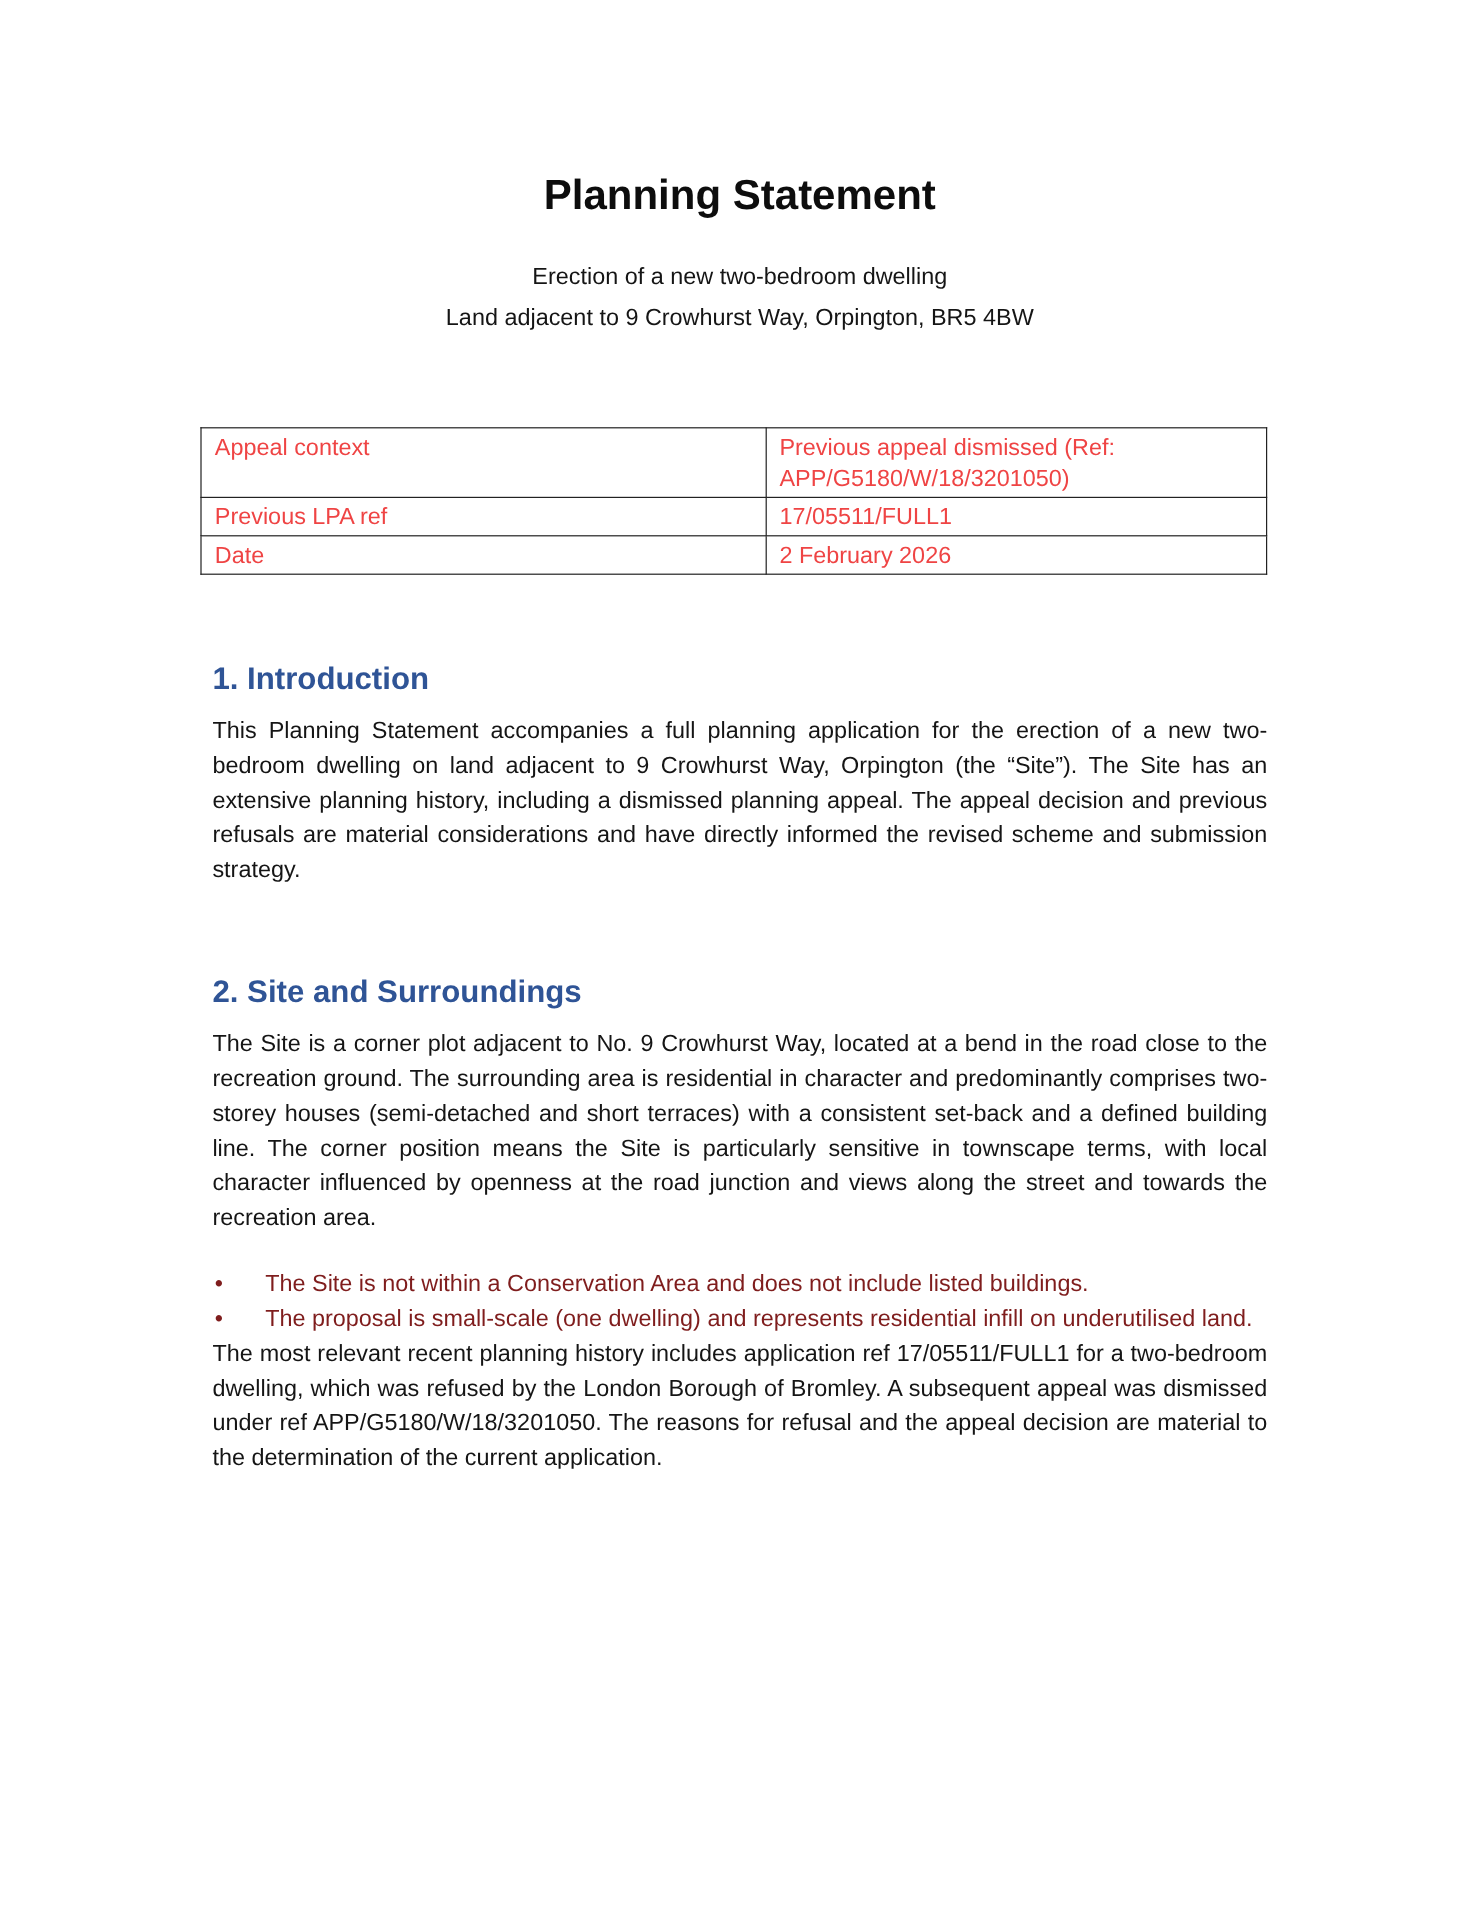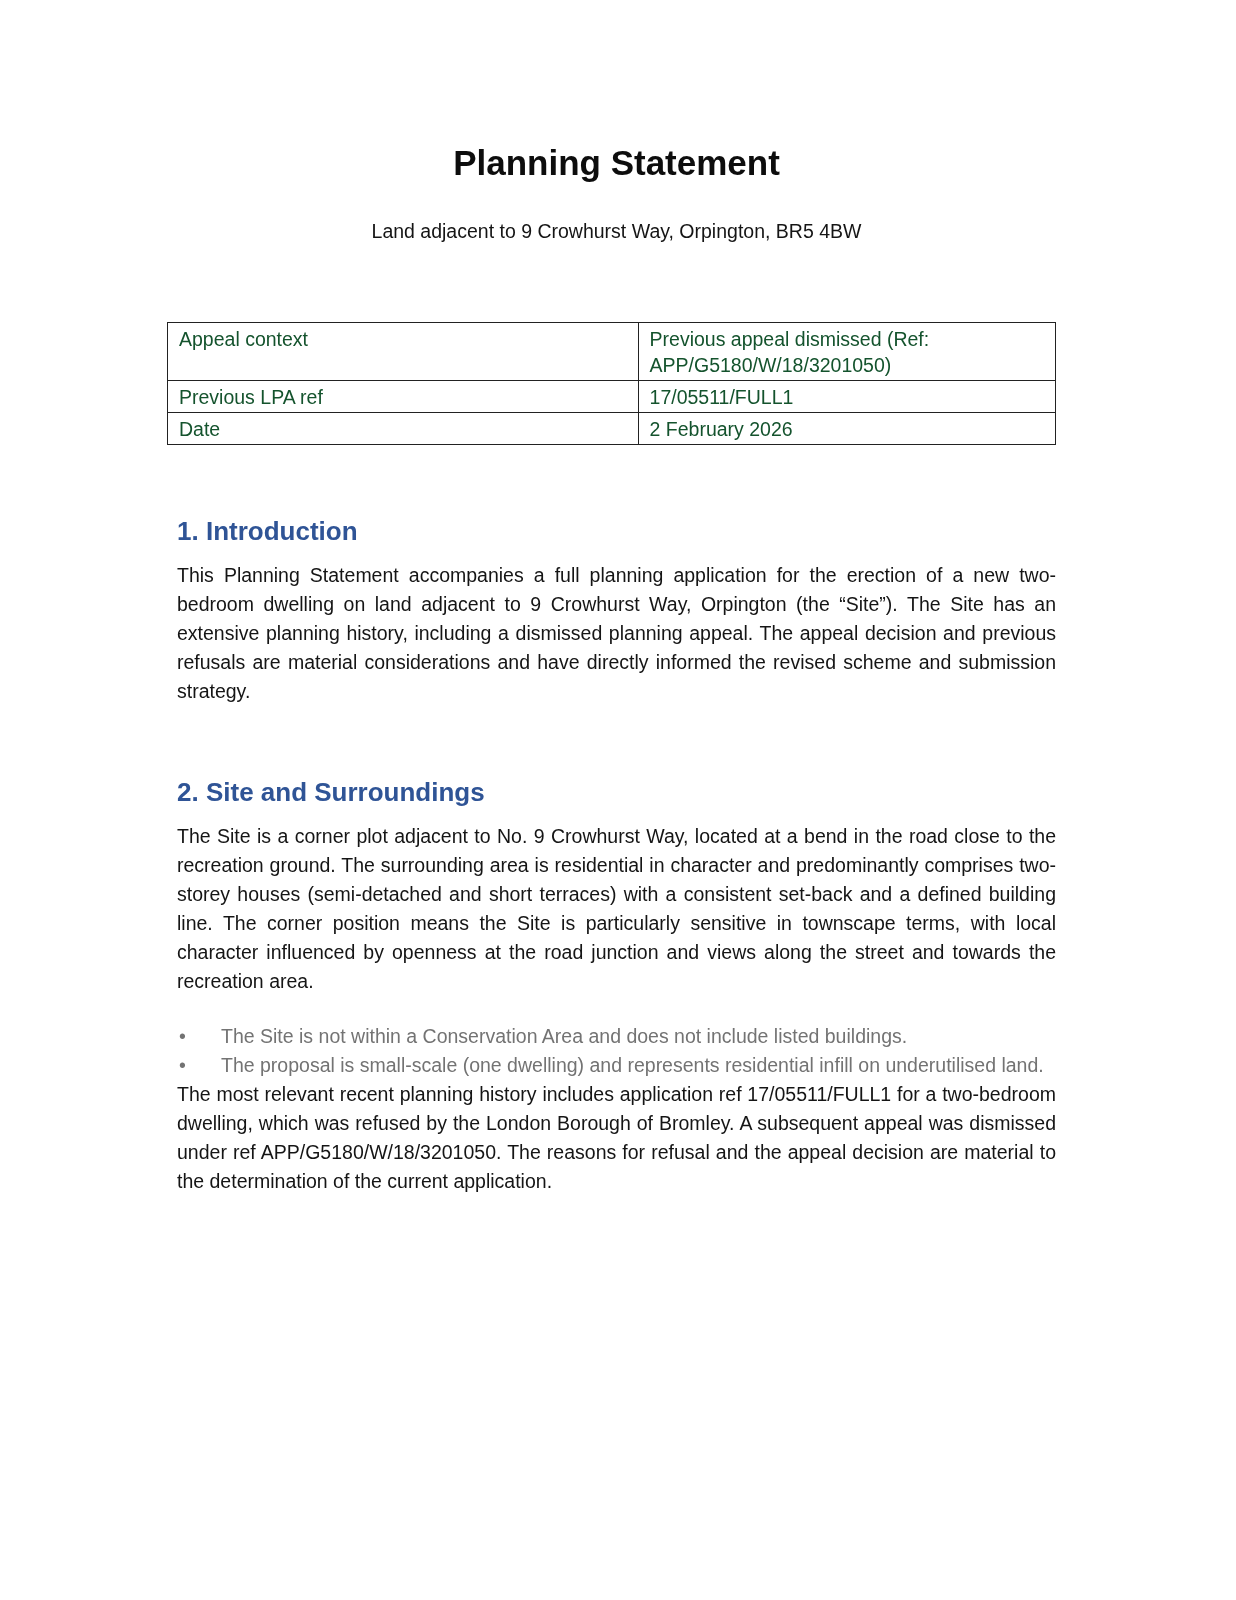--- a/index.html
+++ b/index.html
@@ -42,21 +42,21 @@
     table-layout: fixed;
     width: calc(100% + 10px);
     margin: 74px 0 0 -10px;
   }
   table.info-table td {
     border: 1.5px solid #222222;
     font-size: 19.5px;
     line-height: 26px;
     padding: 3px 11px 2px 11px;
     vertical-align: top;
-    color: #14532d;
+    color: #ef4444;
   }
   td.cell-label { width: 50.4%; }
   section h2 {
     margin: 72px 0 14px 0;
     font-size: 26px;
     line-height: 1.15;
     font-weight: 700;
     color: #2F5496;
   }
   p.body {
@@ -70,37 +70,38 @@
     margin: 26px 0 0 0;
     padding: 0;
     list-style: none;
   }
   ul.bullets li {
     position: relative;
     padding-left: 44px;
     font-size: 19.5px;
     line-height: 29px;
     text-align: justify;
-    color: #737373;
+    color: #7f1d1d;
   }
   ul.bullets li::before {
     content: "\2022";
     position: absolute;
     left: 2px;
     top: 0;
     font-size: 19.5px;
   }
 </style>
 </head>
 <body>
 
 <div class="page">
 
   <h1 class="doc-title">Planning Statement</h1>
 
+  <p class="subtitle">Erection of a new two-bedroom dwelling</p>
   <p class="subtitle">Land adjacent to 9 Crowhurst Way, Orpington, BR5 4BW</p>
 
   <table class="info-table">
     <tbody>
       <tr>
         <td class="cell-label">Appeal context</td>
         <td class="cell-value">Previous appeal dismissed (Ref: APP/G5180/W/18/3201050)</td>
       </tr>
       <tr>
         <td class="cell-label">Previous LPA ref</td>

